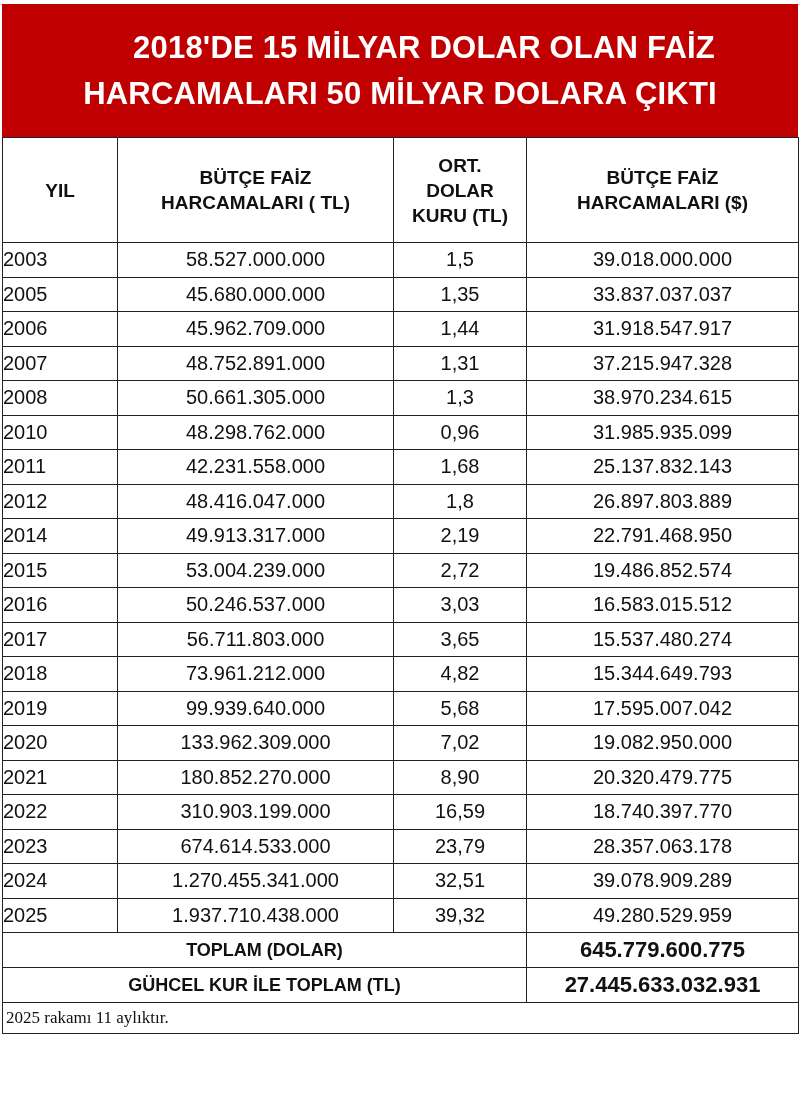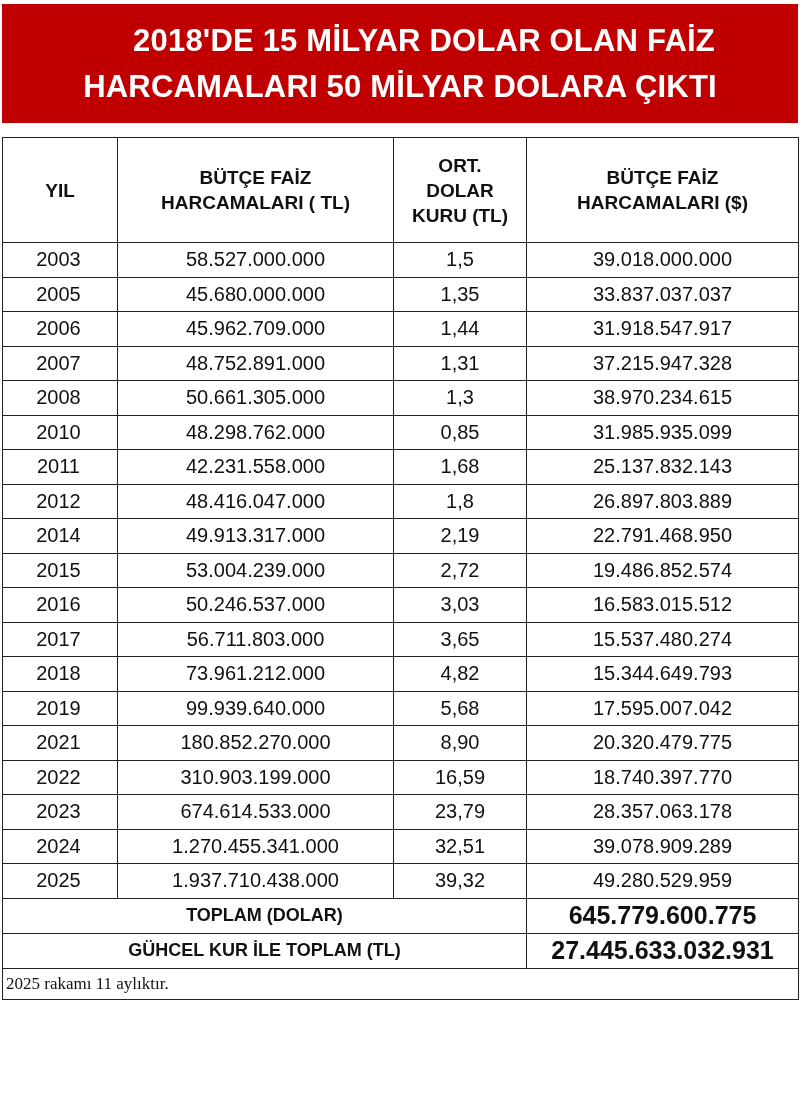--- a/index.html
+++ b/index.html
@@ -1,34 +1,34 @@
 <!DOCTYPE html>
 <html><head>
 <meta charset="utf-8">
 <style>
   html, body { margin:0; padding:0; background:#ffffff; }
   body { width:800px; height:1119px; position:relative; overflow:hidden; font-family:"Liberation Sans", sans-serif; color:#111; }
   .gridtop { position:absolute; left:0; top:0; width:800px; height:4px; background:#fff; border-bottom:1px solid #d8d8d8; }
   .title {
-    position:absolute; left:2px; top:4px; width:796px; height:119px;
+    position:absolute; left:2px; top:4px; width:796px; height:133px;
     background:#c00000; color:#fff; font-weight:bold; text-align:center;
     display:flex; flex-direction:column; justify-content:center; align-items:center;
     font-size:31px; line-height:46px; letter-spacing:0.2px;
   }
   .title .l1 { padding-left:48px; }
   table.tbl {
     position:absolute; left:2px; top:137px; width:796px;
     border-collapse:collapse; table-layout:fixed;
   }
   table.tbl td, table.tbl th { border:1.5px solid #222; padding:0; }
   table.tbl th { font-weight:bold; font-size:19px; line-height:25px; text-align:center; height:104px; }
   table.tbl td { font-size:20px; height:33.5px; }
-  td.c-year { text-align:center; padding-right:3px !important; }
+  td.c-year { text-align:left; padding-right:3px !important; }
   td.c-tl, td.c-rate, td.c-usd { text-align:center; }
-  tr.total td { font-weight:bold; font-size:25px; height:34px; text-align:center; }
+  tr.total td { font-weight:bold; font-size:22px; height:34px; text-align:center; }
   tr.total td.lbl { font-size:18px; }
   tr.note td { font-family:"Liberation Serif", serif; font-size:17px; height:30px; text-align:left; padding-left:3px !important; }
 </style>
 </head>
 <body>
 
 <div class="gridtop"></div>
 
 <div class="title">
   <div class="l1">2018'DE 15 MİLYAR DOLAR OLAN FAİZ</div>
@@ -87,21 +87,21 @@
       </tr>
       <tr>
         <td class="c-year">2008</td>
         <td class="c-tl">50.661.305.000</td>
         <td class="c-rate">1,3</td>
         <td class="c-usd">38.970.234.615</td>
       </tr>
       <tr>
         <td class="c-year">2010</td>
         <td class="c-tl">48.298.762.000</td>
-        <td class="c-rate">0,85</td>
+        <td class="c-rate">0,96</td>
         <td class="c-usd">31.985.935.099</td>
       </tr>
       <tr>
         <td class="c-year">2011</td>
         <td class="c-tl">42.231.558.000</td>
         <td class="c-rate">1,68</td>
         <td class="c-usd">25.137.832.143</td>
       </tr>
       <tr>
         <td class="c-year">2012</td>
@@ -137,20 +137,26 @@
         <td class="c-year">2018</td>
         <td class="c-tl">73.961.212.000</td>
         <td class="c-rate">4,82</td>
         <td class="c-usd">15.344.649.793</td>
       </tr>
       <tr>
         <td class="c-year">2019</td>
         <td class="c-tl">99.939.640.000</td>
         <td class="c-rate">5,68</td>
         <td class="c-usd">17.595.007.042</td>
+      </tr>
+      <tr>
+        <td class="c-year">2020</td>
+        <td class="c-tl">133.962.309.000</td>
+        <td class="c-rate">7,02</td>
+        <td class="c-usd">19.082.950.000</td>
       </tr>
       <tr>
         <td class="c-year">2021</td>
         <td class="c-tl">180.852.270.000</td>
         <td class="c-rate">8,90</td>
         <td class="c-usd">20.320.479.775</td>
       </tr>
       <tr>
         <td class="c-year">2022</td>
         <td class="c-tl">310.903.199.000</td>

